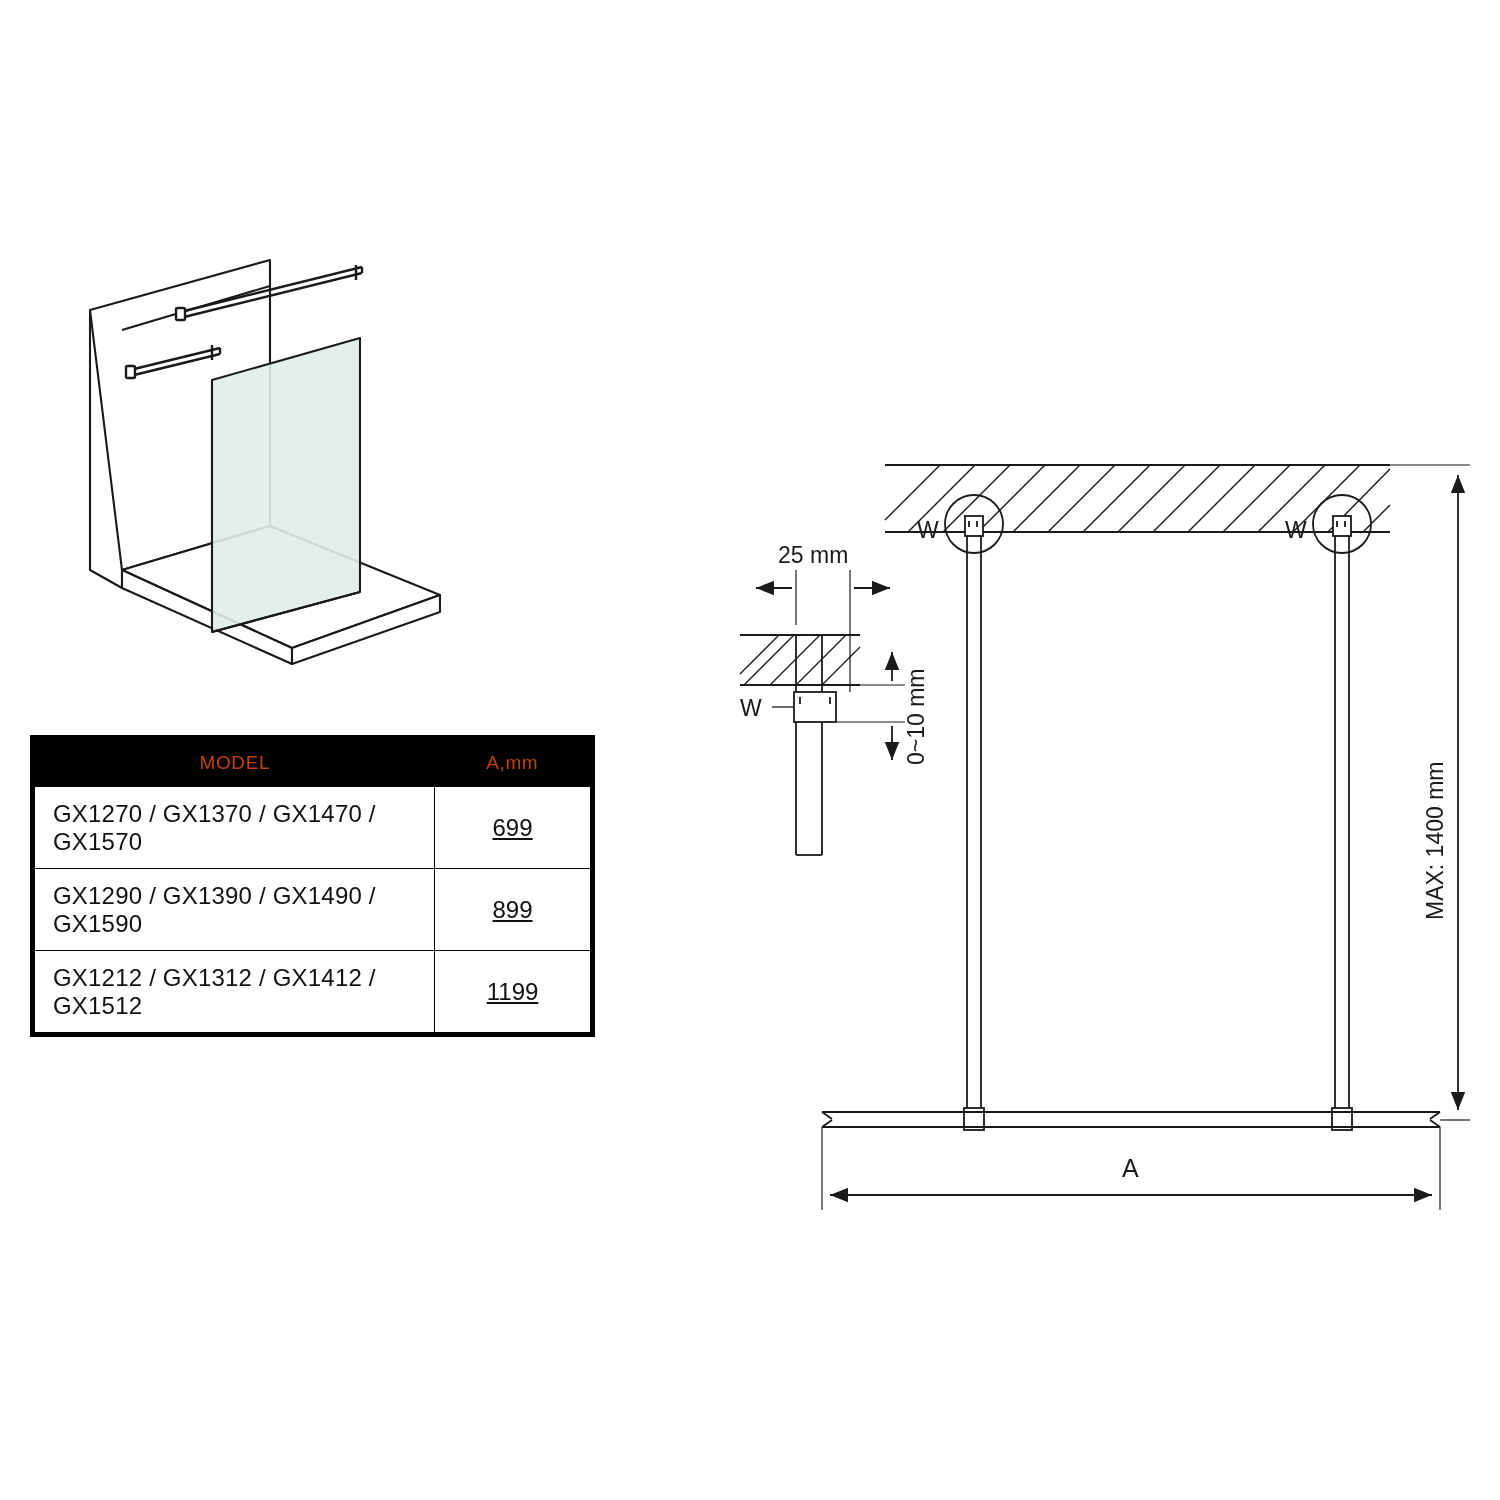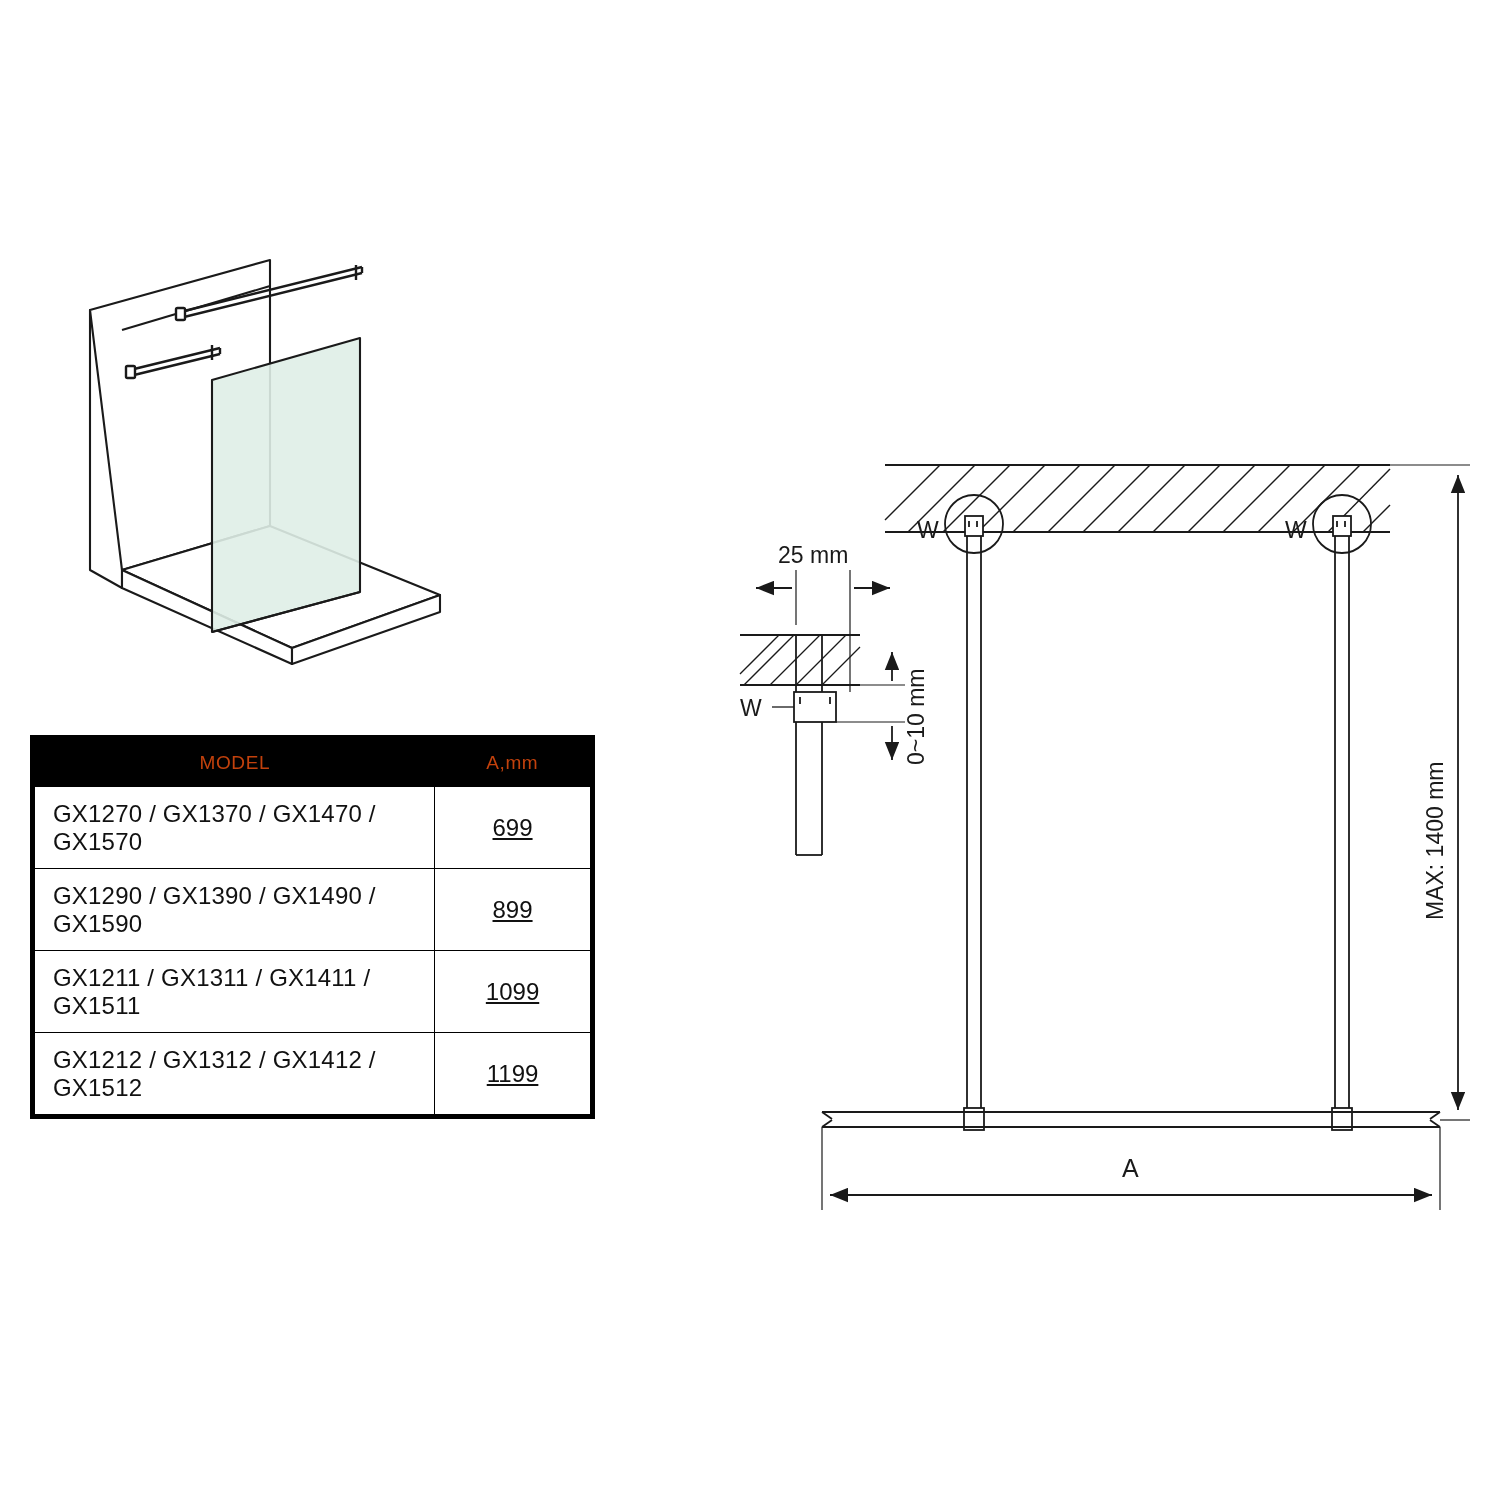--- a/index.html
+++ b/index.html
@@ -127,24 +127,20 @@
         </tr>
       </thead>
       <tbody>
         <tr>
           <td class="cell-model">GX1270 / GX1370 / GX1470 / GX1570</td>
           <td class="cell-a">699</td>
         </tr>
         <tr>
           <td class="cell-model">GX1290 / GX1390 / GX1490 / GX1590</td>
           <td class="cell-a">899</td>
-        </tr>
-        <tr>
-          <td class="cell-model">GX1211 / GX1311 / GX1411 / GX1511</td>
-          <td class="cell-a">1099</td>
         </tr>
         <tr>
           <td class="cell-model">GX1212 / GX1312 / GX1412 / GX1512</td>
           <td class="cell-a">1199</td>
         </tr>
       </tbody>
     </table>
   </div>
 
   <div class="tech">

